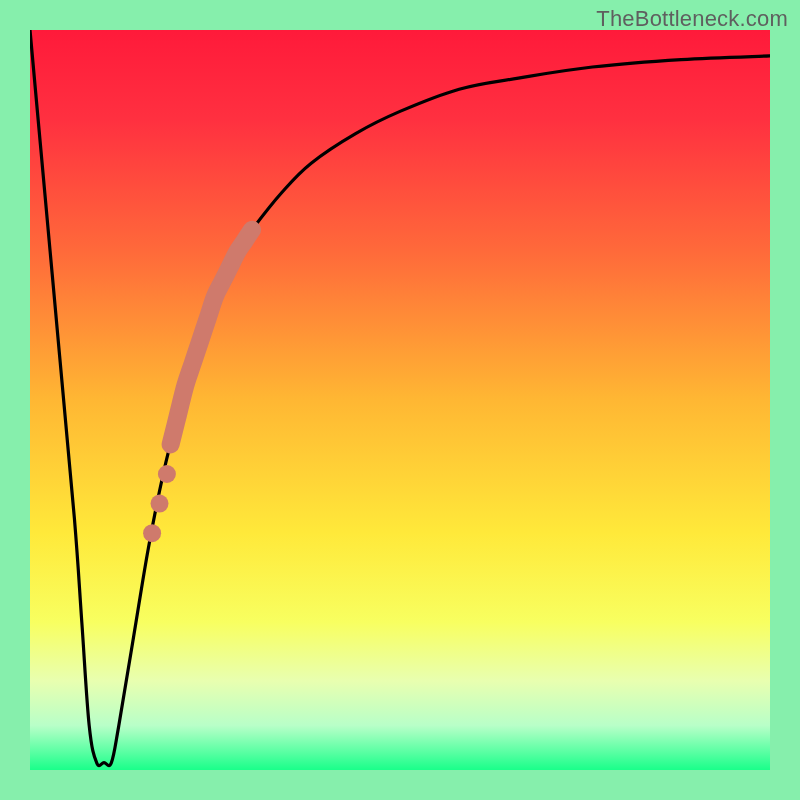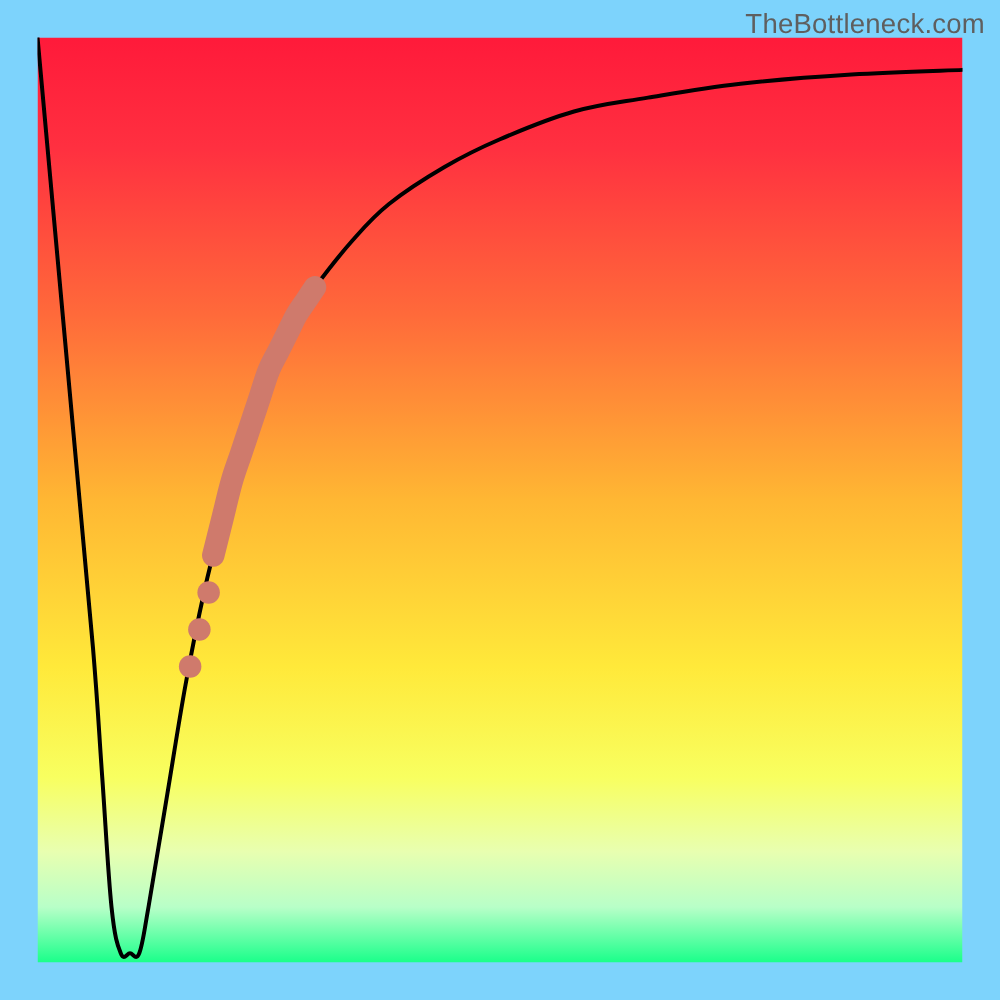--- a/index.html
+++ b/index.html
@@ -9,21 +9,21 @@
     height: 800px;
     background: #000;
     overflow: hidden;
   }
   .frame {
     position: absolute;
     left: 0;
     top: 0;
     width: 800px;
     height: 800px;
-    background: #7dd3fc;
+    background: #86efac;
   }
   .plot {
     position: absolute;
     left: 30px;
     top: 30px;
     width: 740px;
     height: 740px;
   }
   .watermark {
     position: absolute;

